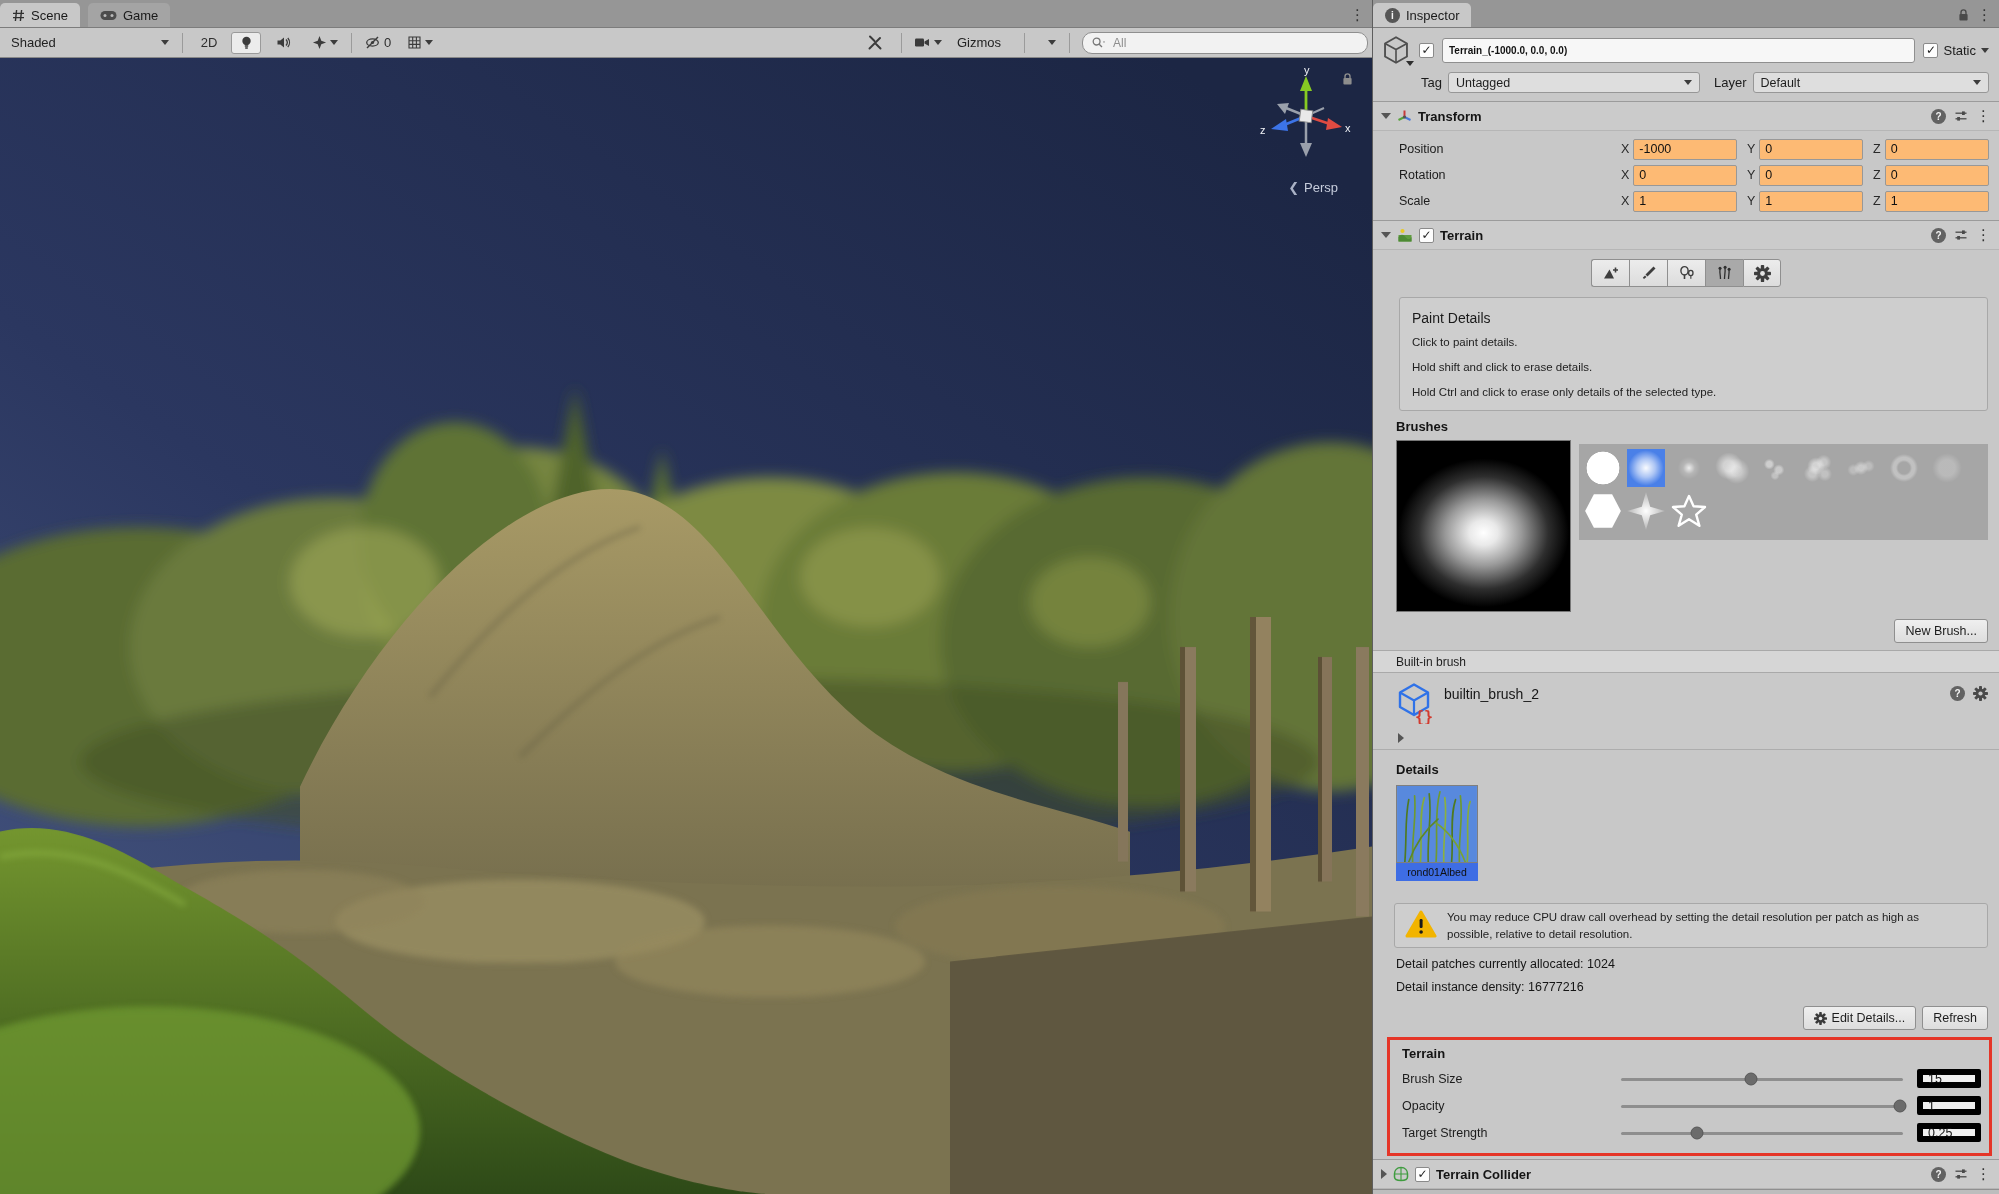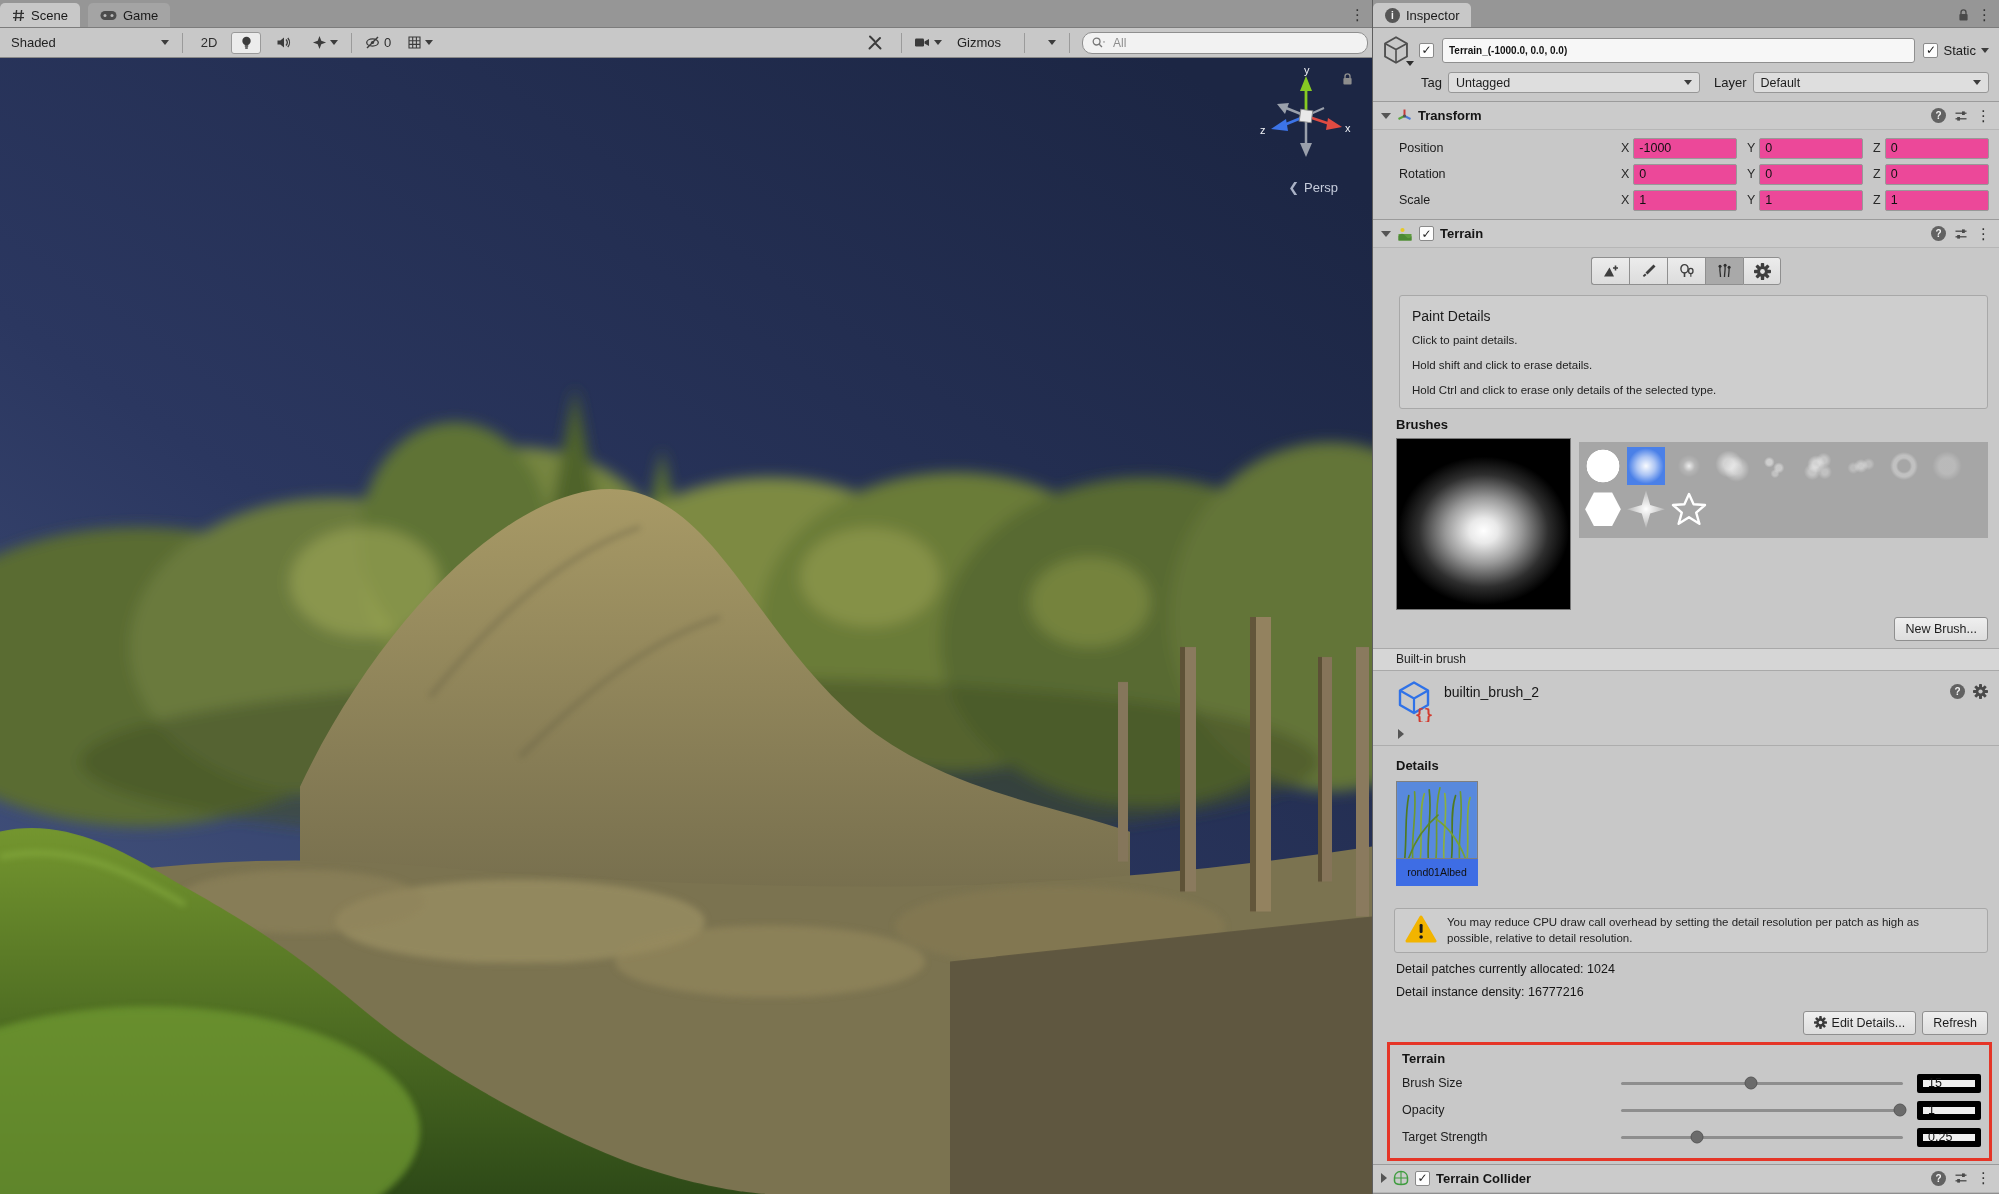--- a/index.html
+++ b/index.html
@@ -50,21 +50,21 @@
   .dropdown{height:21px;background:#dedede;border:1px solid #979797;border-radius:3px;display:flex;align-items:center;gap:6px;padding:0 7px;font-size:12.5px;color:#1d1d1d;box-sizing:border-box;}
   .dropdown .flex1{min-width:4px;}
   .comp-header{height:28px;background:#cbcbcb;border-top:1px solid #9b9b9b;border-bottom:1px solid #b6b6b6;display:flex;align-items:center;gap:6px;padding:0 8px;}
   .ctitle{font-weight:bold;font-size:13px;color:#141414;}
   .hdr-icons{margin-left:auto;display:flex;align-items:center;gap:8px;}
   .prop-row{display:flex;align-items:center;height:26px;padding-left:26px;padding-right:10px;}
   .prop-label{flex:0 0 222px;font-size:12.5px;color:#1c1c1c;}
   .axis-grp{flex:1;display:flex;align-items:center;gap:4px;margin-right:10px;}
   .axis-grp:last-child{margin-right:0;}
   .axis-l{font-size:12.5px;color:#2a2a2a;}
-  .numfield{flex:1;height:19px;background:#ec4899;border:1px solid #989898;border-radius:2px;display:flex;align-items:center;padding:0 5px;font-size:12.5px;color:#111;}
+  .numfield{flex:1;height:19px;background:#fdba74;border:1px solid #989898;border-radius:2px;display:flex;align-items:center;padding:0 5px;font-size:12.5px;color:#111;}
   .tools-row{display:flex;justify-content:center;gap:0;margin:9px 0 2px 0;}
   .tool-btn{width:38px;height:28px;background:linear-gradient(#ececec,#dcdcdc);border:1px solid #8f8f8f;border-right-width:0;display:flex;align-items:center;justify-content:center;box-sizing:border-box;--hole:#e4e4e4;}
   .tool-btn:first-child{border-radius:3px 0 0 3px;}
   .tool-btn:last-child{border-right-width:1px;border-radius:0 3px 3px 0;}
   .tool-btn.selected{background:#a9a9a9;--hole:#a9a9a9;}
   .panel{margin:8px 11px 0 26px;background:#cecece;border:1px solid #a8a8a8;border-radius:3px;padding:8px 12px;}
   .panel-title{font-size:14px;color:#1a1a1a;margin:4px 0 10px 0;}
   .panel-line{font-size:11.5px;color:#222;margin:0 0 13px 0;}
   .panel-line:last-child{margin-bottom:4px;}
   .sec-label{font-weight:bold;font-size:13px;color:#141414;margin:8px 0 4px 23px;}
@@ -86,21 +86,21 @@
   .b-star4{background:radial-gradient(circle at 50% 50%, #fff 0%, rgba(255,255,255,.55) 40%, rgba(255,255,255,.1) 75%);clip-path:polygon(50% 0,61% 39%,100% 50%,61% 61%,50% 100%,39% 61%,0 50%,39% 39%);}
   .btn{height:24px;background:linear-gradient(#efefef,#dddddd);border:1px solid #8f8f8f;border-radius:3px;display:inline-flex;align-items:center;justify-content:center;gap:5px;padding:0 10px;font-size:12.5px;color:#1d1d1d;box-sizing:border-box;--hole:#e7e7e7;}
   .newbrush-row{display:flex;justify-content:flex-end;margin:7px 11px 0 0;}
   .builtin-strip{margin-top:7px;height:21px;background:#d6d6d6;border-top:1px solid #a9a9a9;border-bottom:1px solid #a9a9a9;display:flex;align-items:center;padding-left:23px;font-size:12px;color:#1e1e1e;}
   .builtin-block{background:#c9c9c9;border-bottom:1px solid #adadad;padding:9px 11px 4px 23px;height:63px;box-sizing:content-box;position:relative;}
   .builtin-row{display:flex;align-items:flex-start;gap:12px;}
   .builtin-name{font-size:14px;color:#161616;margin-top:4px;}
   .builtin-foldout{position:absolute;left:25px;bottom:6px;}
   .details-thumb{margin:4px 0 0 23px;width:82px;}
   .details-img{width:82px;height:78px;display:block;border:1px solid #7f7f7f;box-sizing:border-box;}
-  .details-cap{height:27px;background:#3e6de4;color:#101010;font-size:10.5px;display:flex;align-items:center;justify-content:center;overflow:hidden;white-space:nowrap;}
+  .details-cap{height:18px;background:#3e6de4;color:#101010;font-size:10.5px;display:flex;align-items:center;justify-content:center;overflow:hidden;white-space:nowrap;}
   .warnbox{margin:22px 11px 0 21px;background:#cecece;border:1px solid #a8a8a8;border-radius:3px;display:flex;gap:10px;padding:5px 10px;}
   .warn-text{font-size:11.5px;color:#1e1e1e;line-height:1.45;max-width:500px;}
   .stat-line{margin:9px 0 0 23px;font-size:12.5px;color:#161616;}
   .btn-row{display:flex;justify-content:flex-end;gap:6px;margin:12px 11px 0 0;}
   .red-box{margin:7px 7px 0 14px;border:3px solid #e53527;padding:4px 8px 7px 9px;}
   .settings-title{font-weight:bold;font-size:13px;color:#141414;margin:2px 0 4px 3px;}
   .slider-row{display:flex;align-items:center;height:27px;padding-left:3px;}
   .slider-row .prop-label{flex:0 0 219px;}
   .slider{flex:1;position:relative;height:14px;margin-right:14px;}
   .slider .track{position:absolute;left:0;right:0;top:6px;height:3px;background:#8e8e8e;border-radius:2px;}

